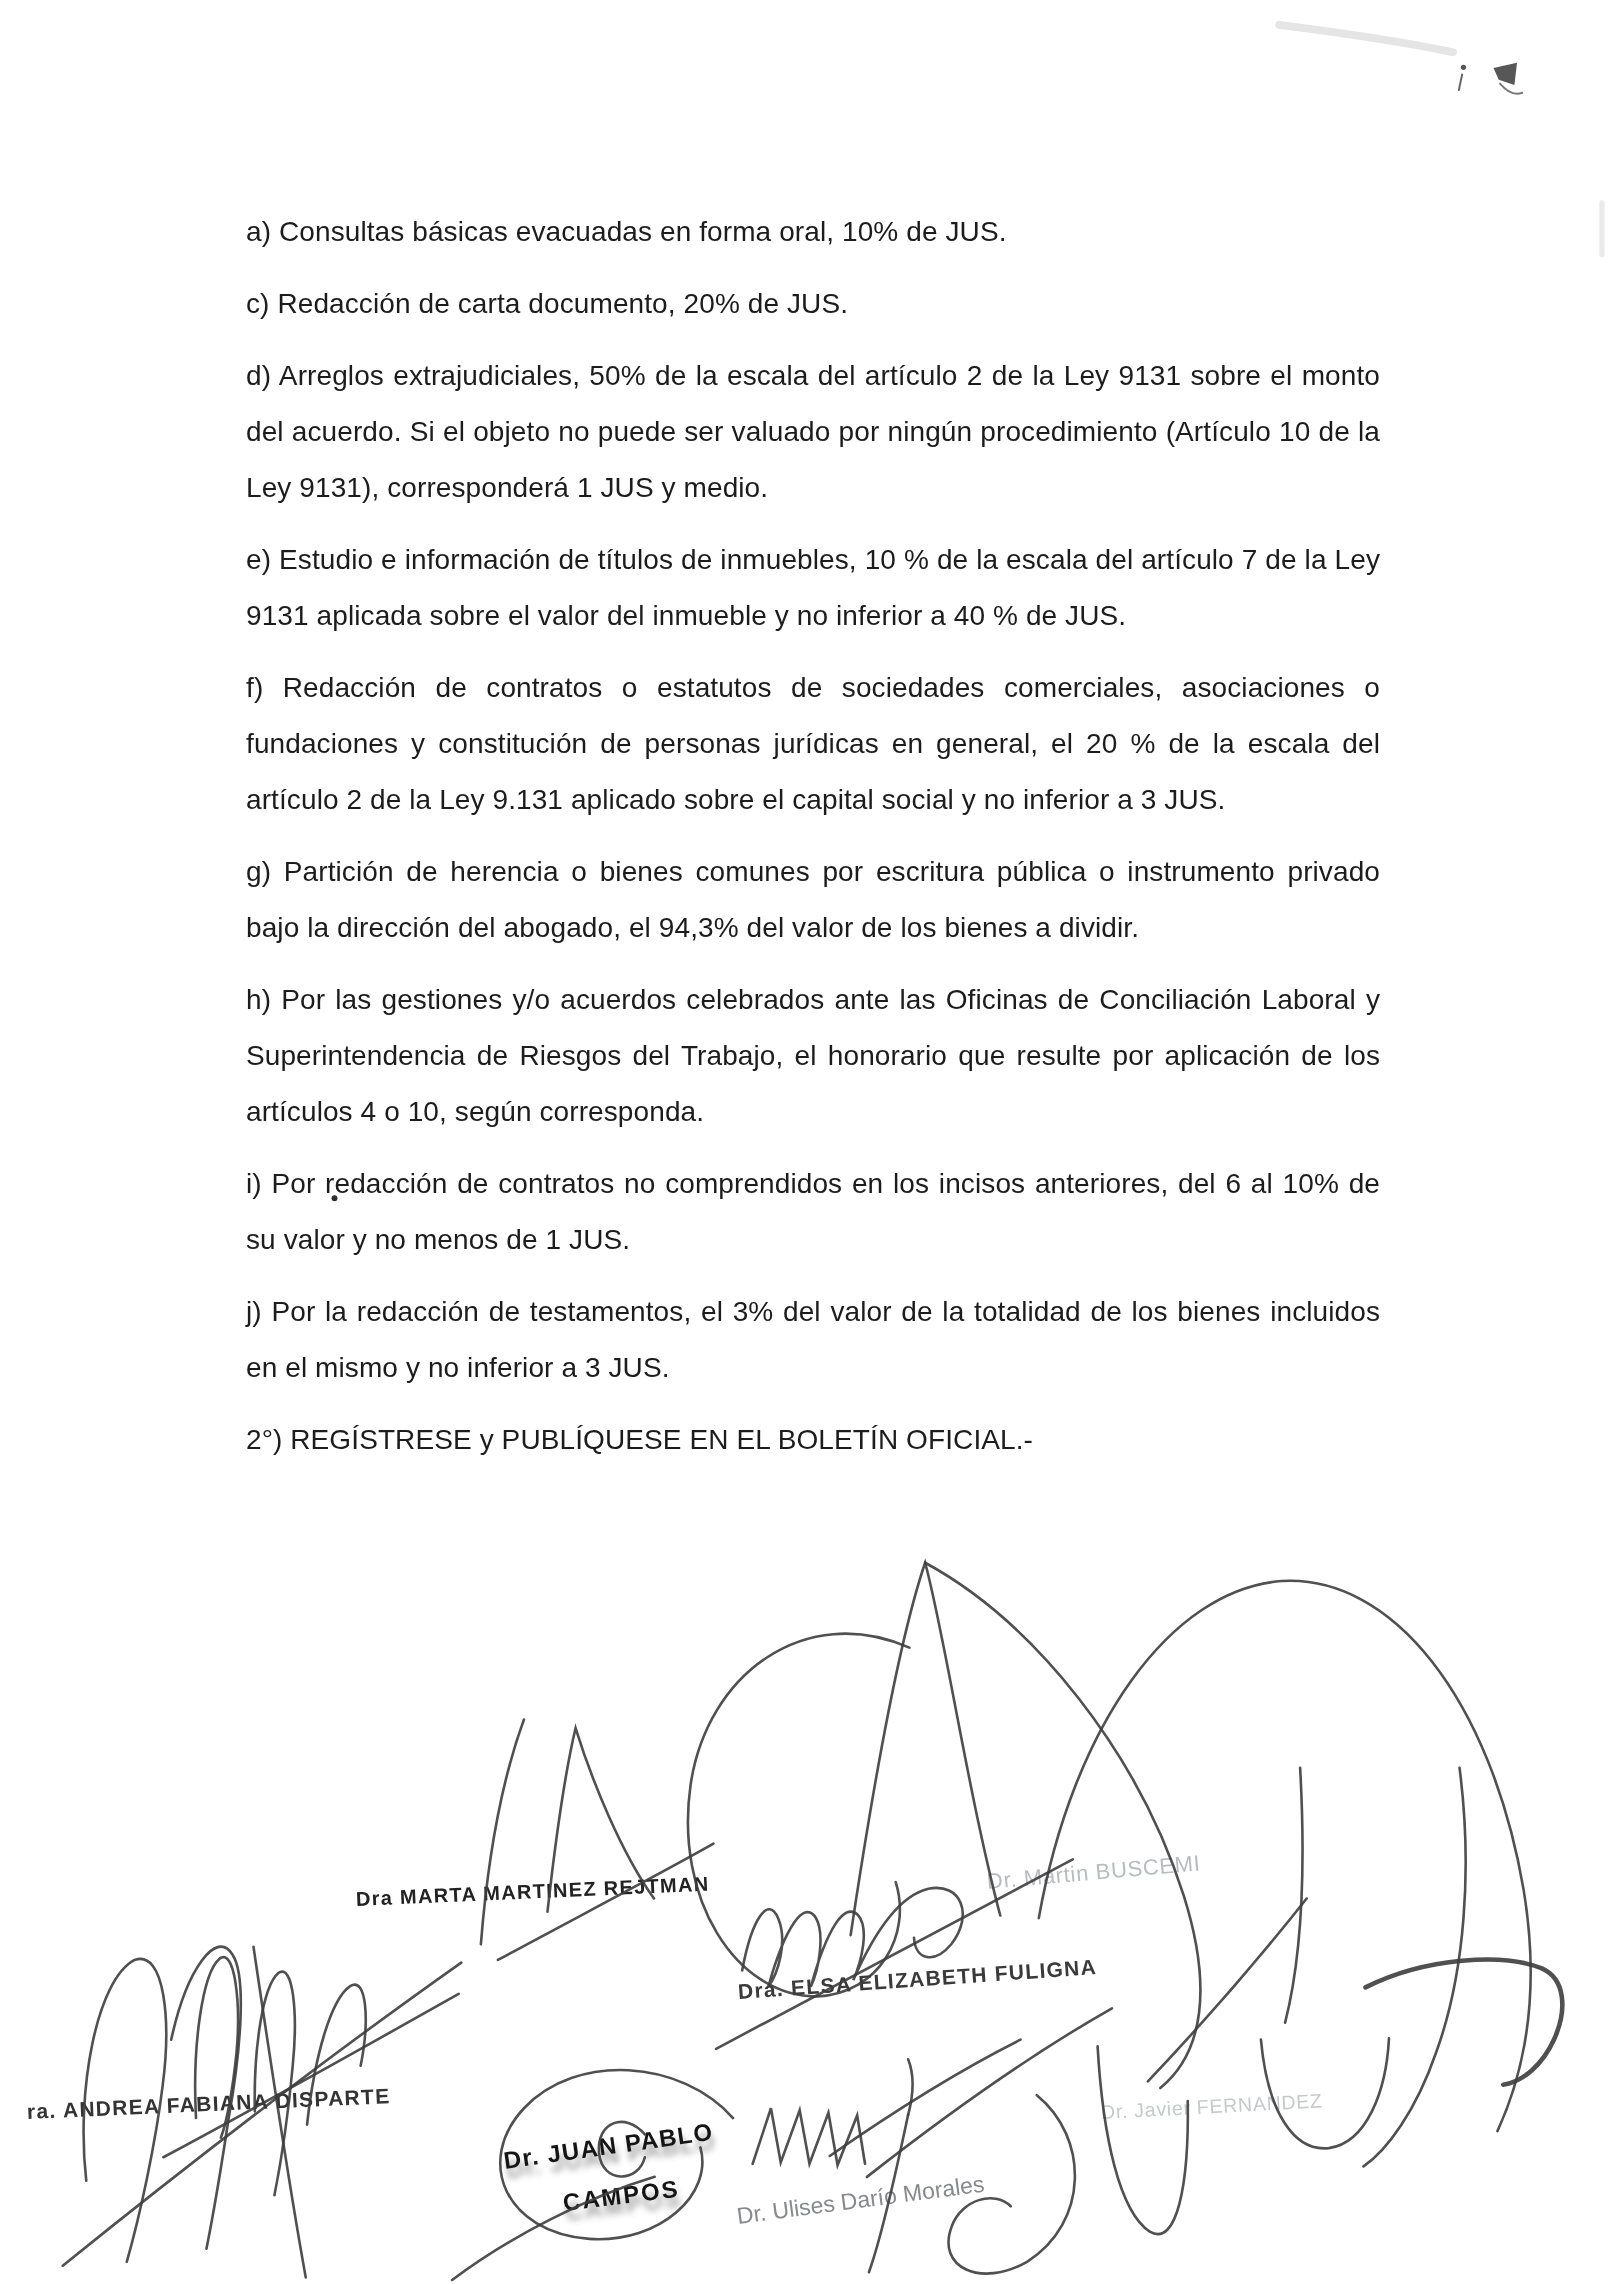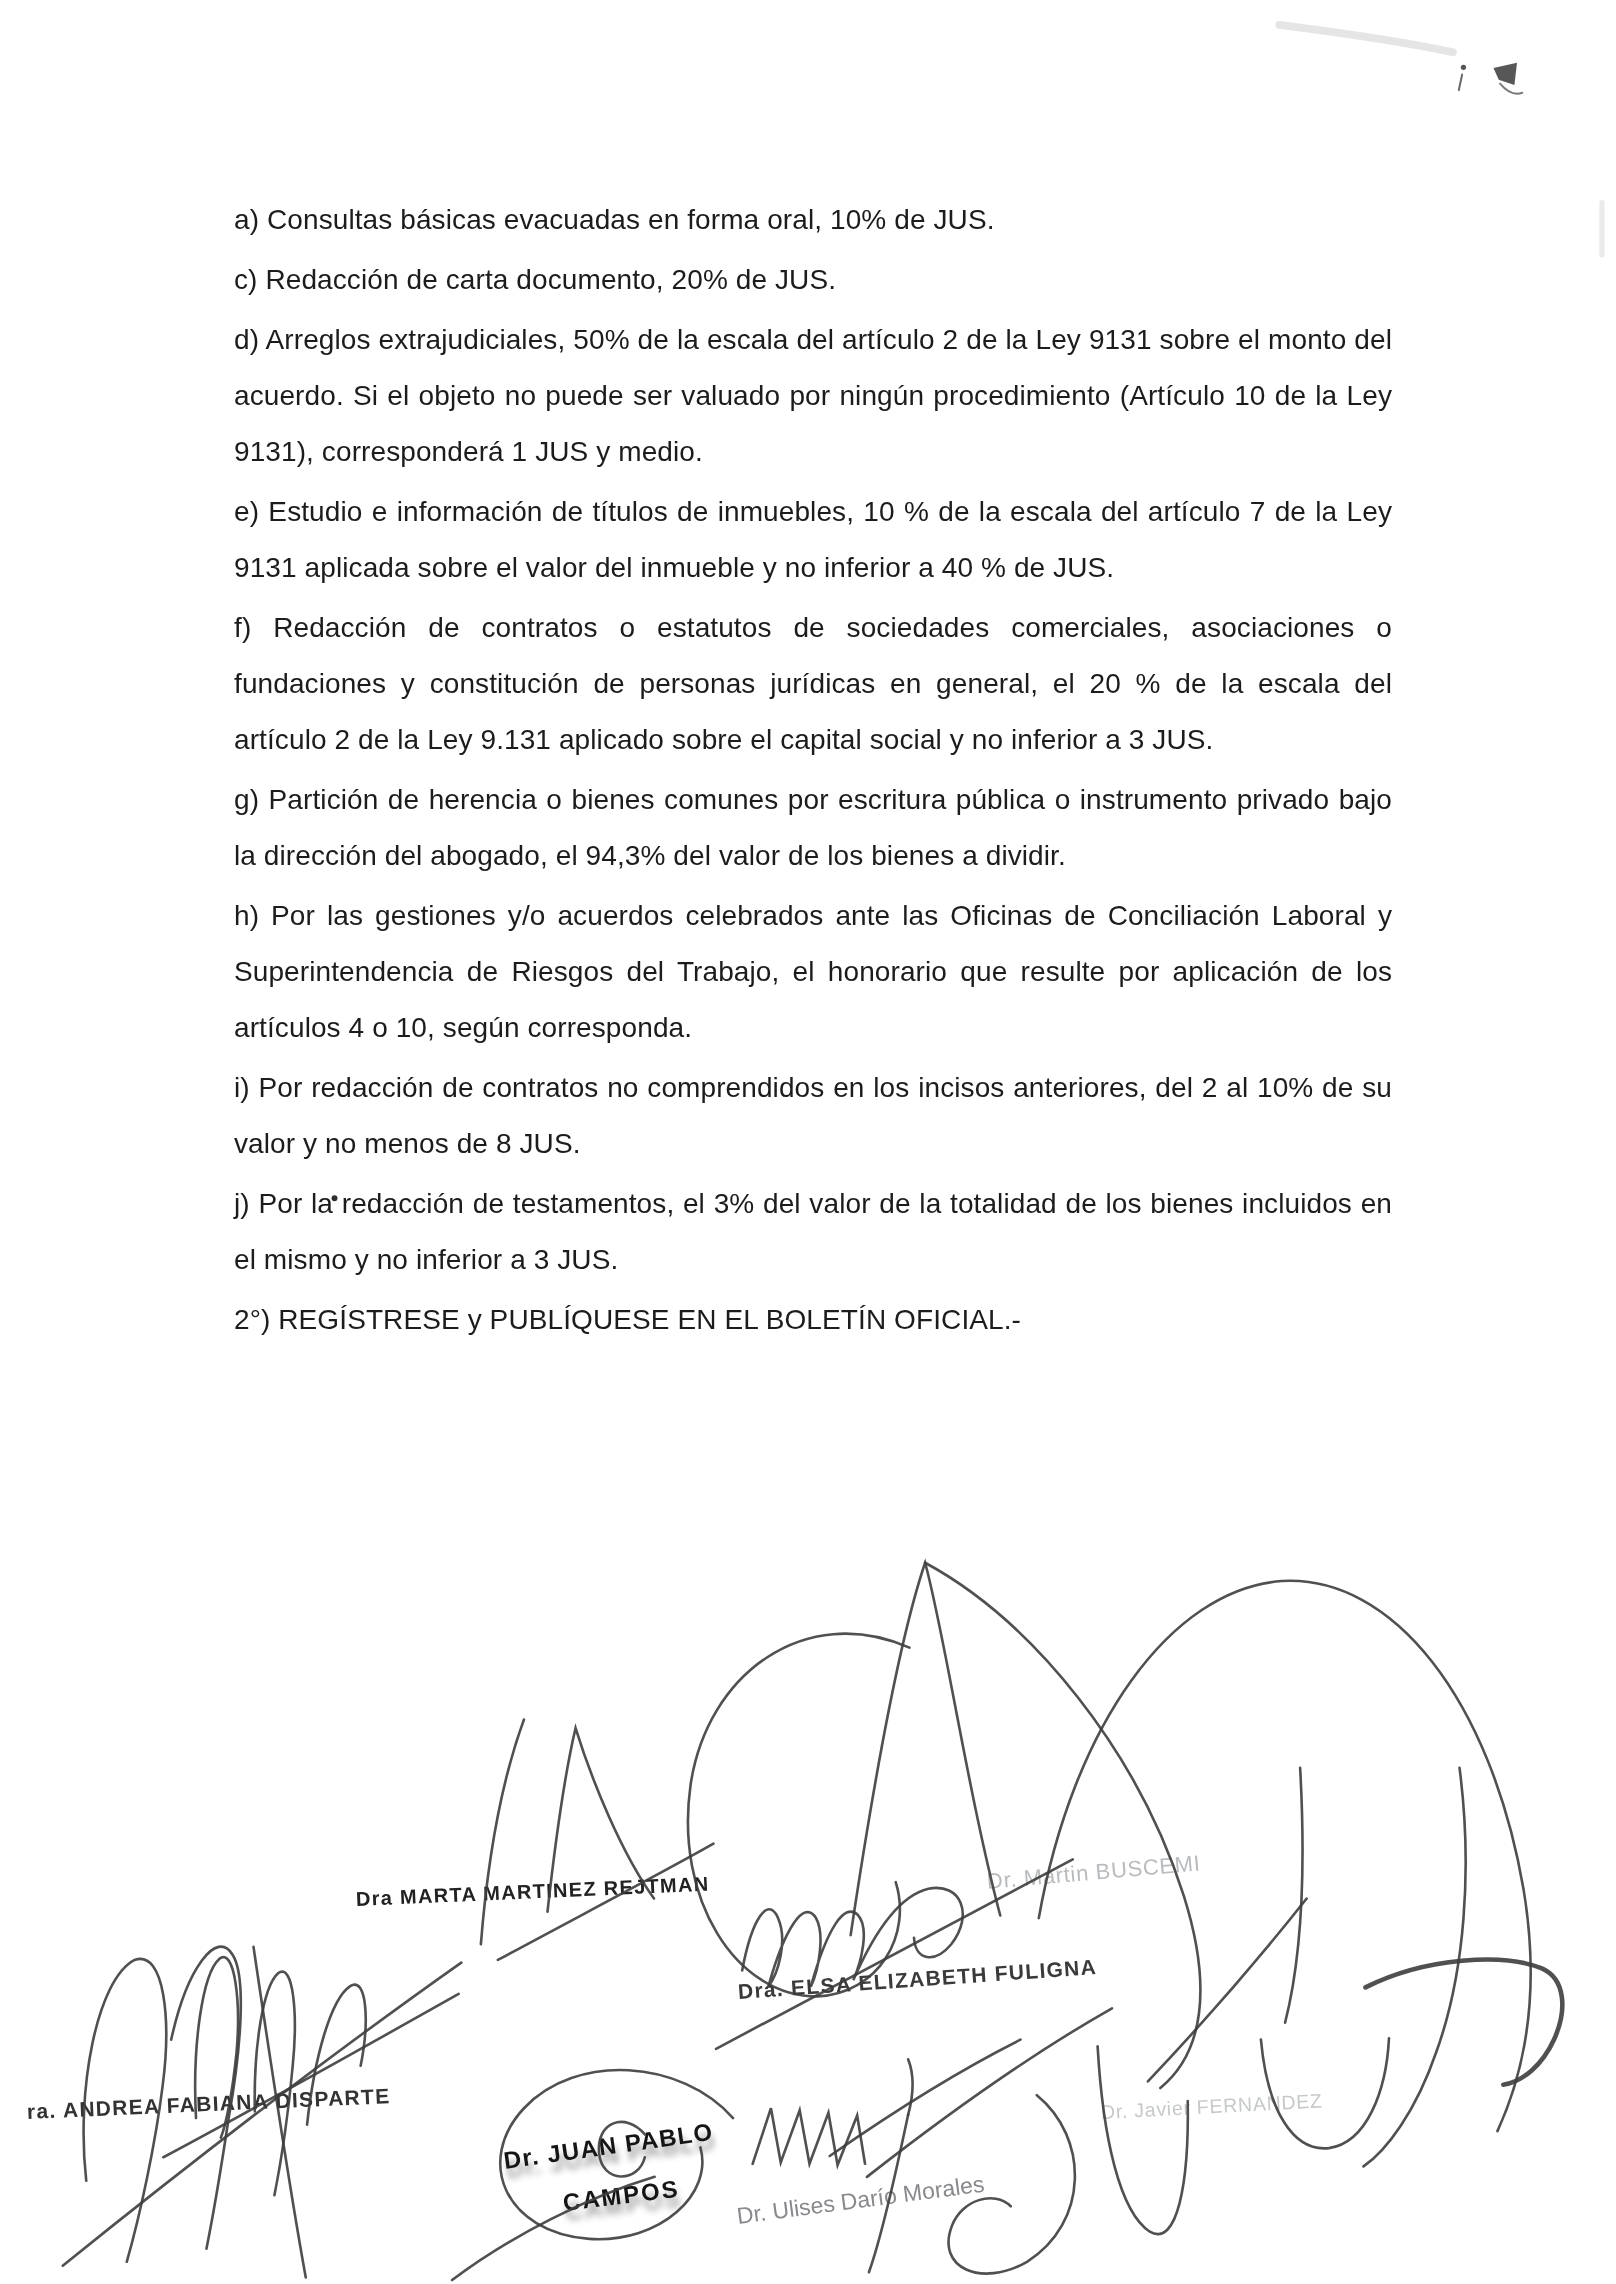--- a/index.html
+++ b/index.html
@@ -12,21 +12,21 @@
   }
   .doc-text{
     position:absolute;
     left:230px;top:188px;width:1166px;
     font-size:28px;
     line-height:56px;
     color:#1c1c1c;
     letter-spacing:0.1px;
   }
   .doc-text p{
-    margin:4px;
+    margin:16px;
     text-align:justify;
   }
   .doc-text b{font-weight:normal;}
   .stamp{
     position:absolute;
     white-space:nowrap;
     transform-origin:left center;
     font-family:"Liberation Sans", sans-serif;
   }
   .stamp-marta{left:356px;top:1888px;font-size:20px;font-weight:bold;letter-spacing:1.3px;color:#222;transform:rotate(-2.5deg);}
@@ -53,21 +53,21 @@
 <div class="page">
 
   <div class="doc-text" id="doc-text">
       <p>a) Consultas básicas evacuadas en forma oral, 10% de JUS.</p>
       <p>c) Redacción de carta documento, 20% de JUS.</p>
       <p>d) Arreglos extrajudiciales, 50% de la escala del artículo 2 de la Ley 9131 sobre el monto del acuerdo. Si el objeto no puede ser valuado por ningún procedimiento (Artículo 10 de la Ley 9131), corresponderá 1 JUS y medio.</p>
       <p>e) Estudio e información de títulos de inmuebles, 10 % de la escala del artículo 7 de la Ley 9131 aplicada sobre el valor del inmueble y no inferior a 40 % de JUS.</p>
       <p>f) Redacción de contratos o estatutos de sociedades comerciales, asociaciones o fundaciones y constitución de personas jurídicas en general, el 20 % de la escala del artículo 2 de la Ley 9.131 aplicado sobre el capital social y no inferior a 3 JUS.</p>
       <p>g) Partición de herencia o bienes comunes por escritura pública o instrumento privado bajo la dirección del abogado, el 94,3% del valor de los bienes a dividir.</p>
       <p>h) Por las gestiones y/o acuerdos celebrados ante las Oficinas de Conciliación Laboral y Superintendencia de Riesgos del Trabajo, el honorario que resulte por aplicación de los artículos 4 o 10, según corresponda.</p>
-      <p>i) Por redacción de contratos no comprendidos en los incisos anteriores, del 2 al 10% de su valor y no menos de 8 JUS.</p>
+      <p>i) Por redacción de contratos no comprendidos en los incisos anteriores, del 6 al 10% de su valor y no menos de 1 JUS.</p>
       <p>j) Por la redacción de testamentos, el 3% del valor de la totalidad de los bienes incluidos en el mismo y no inferior a 3 JUS.</p>
       <p><b>2°) REGÍSTRESE y PUBLÍQUESE EN EL BOLETÍN OFICIAL.-</b></p>
     </div>
 
   <div id="stamps">
       <div class="stamp stamp-marta">Dra MARTA MARTINEZ REJTMAN</div>
       <div class="stamp stamp-elsa">Dra. ELSA ELIZABETH FULIGNA</div>
       <div class="stamp stamp-andrea">ra. ANDREA FABIANA DISPARTE</div>
       <div class="stamp stamp-juan-pablo-1">Dr. JUAN PABLO</div>
       <div class="stamp stamp-juan-pablo-2">CAMPOS</div>

